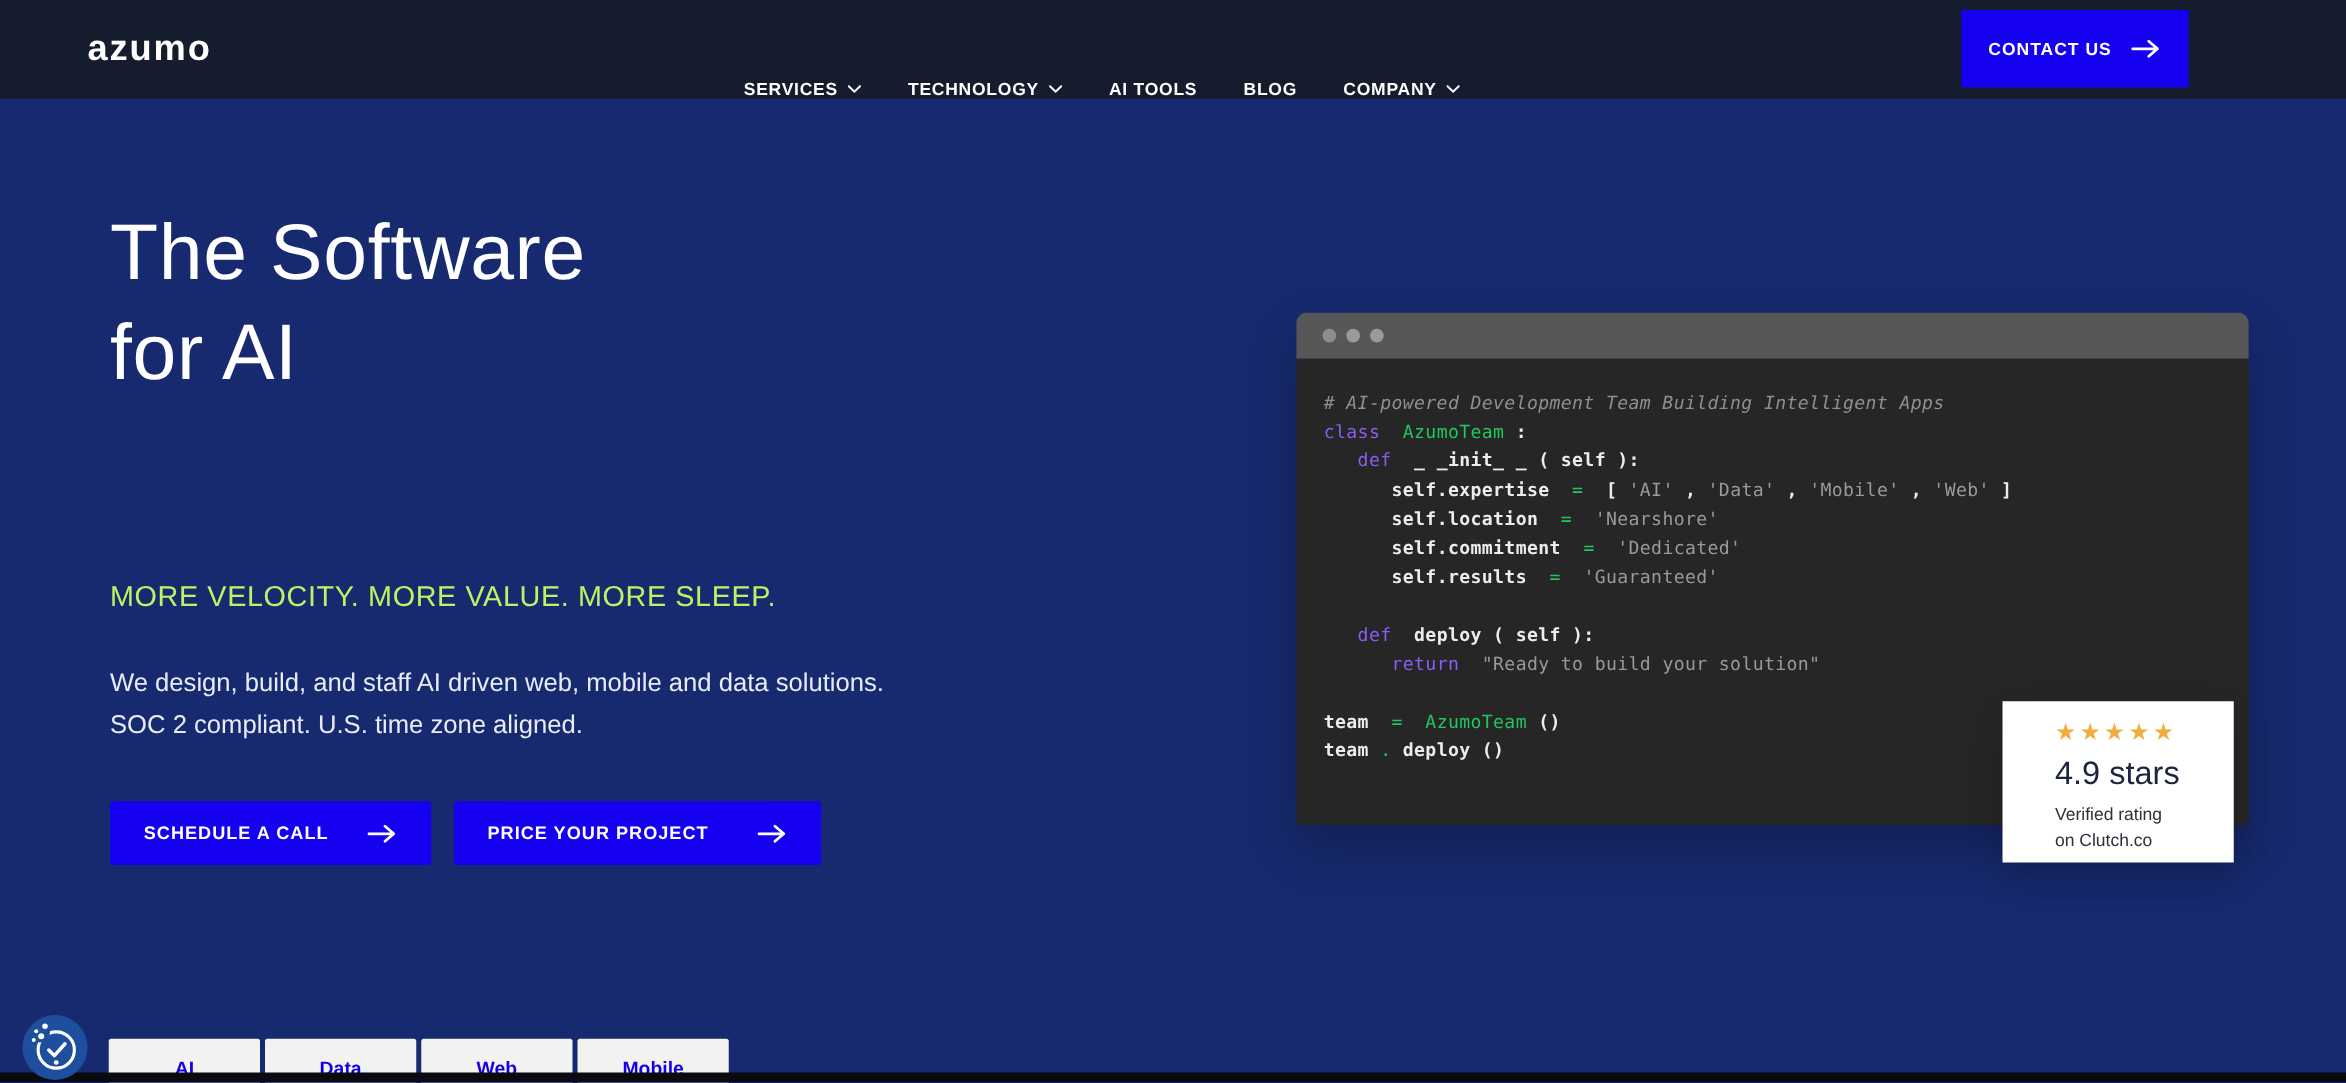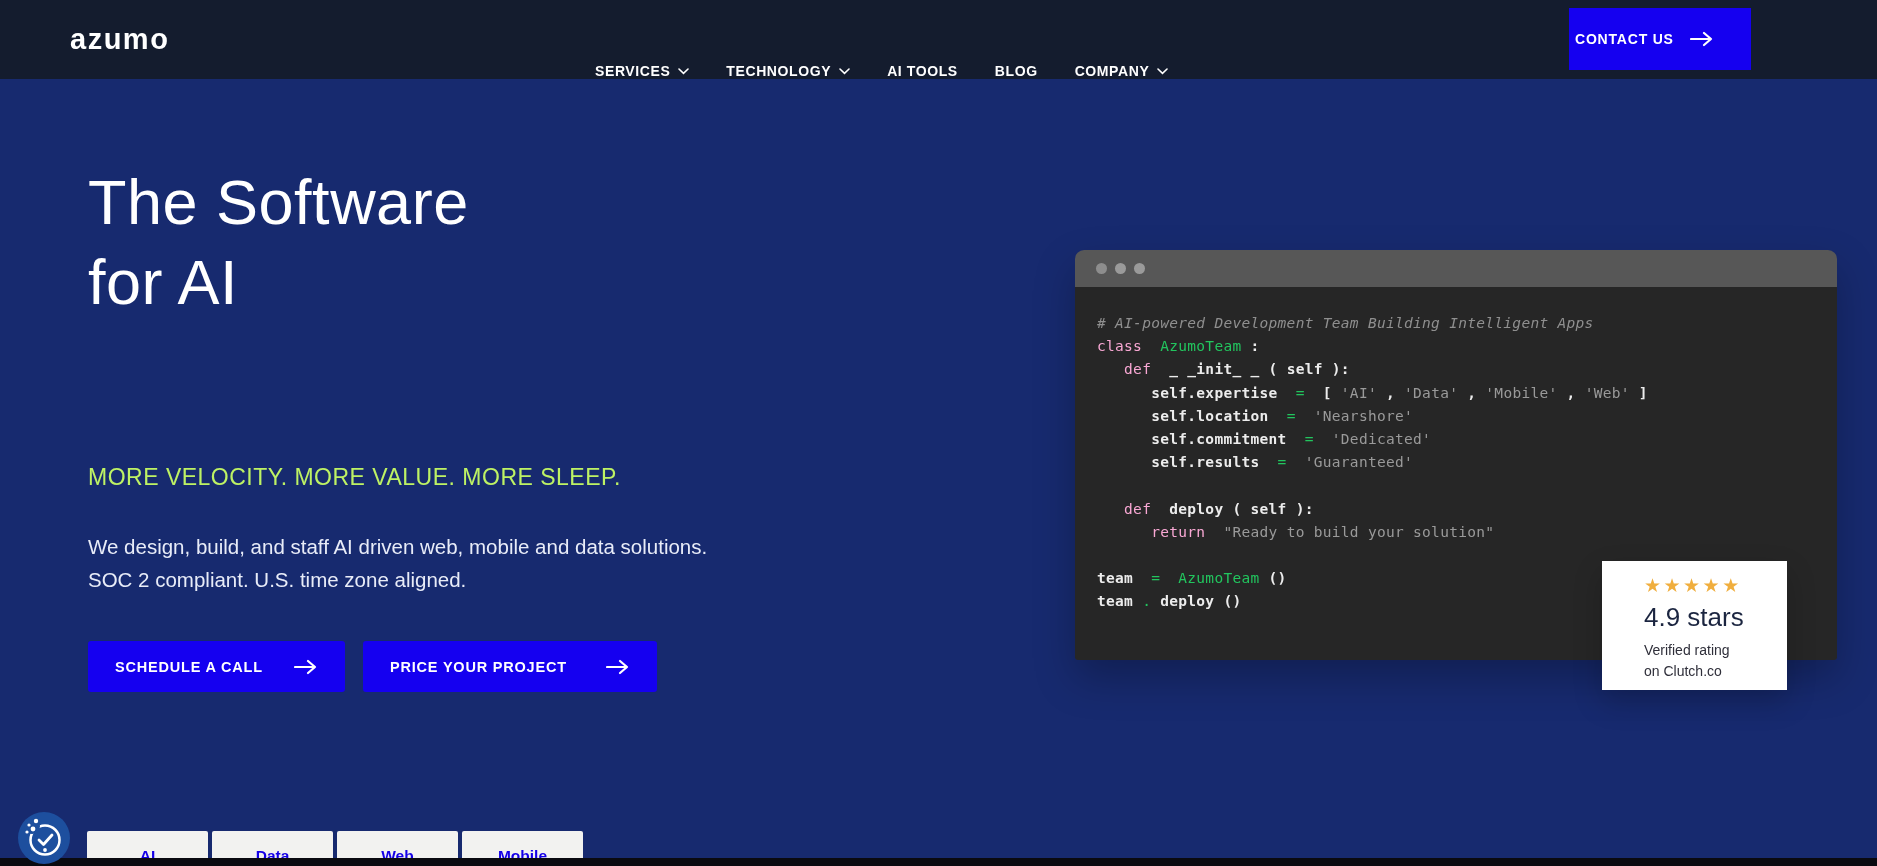--- a/index.html
+++ b/index.html
@@ -7,21 +7,21 @@
          background:#172a6f;font-family:"Liberation Sans",sans-serif;}
 
   
   .topnav{position:absolute;top:0;left:0;width:1877px;height:79px;background:#141c2e;}
   .logo{position:absolute;left:70px;top:0;height:79px;display:flex;align-items:center;
         color:#fff;font-size:29px;font-weight:bold;letter-spacing:1.5px;cursor:pointer;}
   .navmenu{position:absolute;left:595px;top:0;height:79px;display:flex;align-items:flex-end;gap:37px;}
   .nav-item{display:flex;align-items:center;gap:8px;color:#fff;font-size:14px;font-weight:600;
             letter-spacing:.6px;cursor:pointer;text-decoration:none;white-space:nowrap;}
   .contact-btn{position:absolute;left:1569px;top:8px;width:182px;height:62px;background:#1500f0;
-               border:none;display:flex;align-items:center;gap:16px;
+               border:none;display:flex;align-items:center;justify-content:center;gap:16px;
                color:#fff;font-size:14px;font-weight:bold;letter-spacing:.8px;cursor:pointer;
                font-family:"Liberation Sans",sans-serif;}
 
   
   .hero-title{position:absolute;left:88px;top:120px;color:#fff;font-weight:300;
               font-size:63px;line-height:80px;letter-spacing:.5px;}
   .tagline{position:absolute;left:88px;top:464px;color:#bef264;font-size:23px;letter-spacing:.5px;}
   .desc{position:absolute;left:88px;top:530px;color:#e8ecf8;font-size:20.5px;line-height:33px;}
 
   .btn-row{position:absolute;left:88px;top:641px;display:flex;gap:18px;}
@@ -32,29 +32,29 @@
   .cta.w1{width:257px}.cta.w2{width:294px}
 
   .chip-row{position:absolute;left:87px;top:831px;display:flex;gap:4px;}
   .chip{width:121px;height:50px;background:#f2f2f0;border-radius:2px;display:flex;
         align-items:center;justify-content:center;color:#1500e6;font-size:15.5px;
         font-weight:bold;cursor:pointer;}
 
   
   .code-window{position:absolute;left:1037px;top:250px;width:762px;height:410px;
                border-radius:9px 9px 3px 3px;overflow:hidden;
-               box-shadow:0 18px 40px rgba(0,0,0,.25);margin-left:38px;}
+               box-shadow:0 18px 40px rgba(0,0,0,.25);}
   .cw-header{height:37px;background:#575757;display:flex;align-items:center;padding-left:21px;gap:8px;}
   .dot{width:11px;height:11px;border-radius:50%;background:#9a9a9a;}
   .dot.d1{background:#8d8d8d}
   .cw-body{height:373px;background:#262626;padding:25px 0 0 22px;box-sizing:border-box;}
   .cw-body pre{margin:0;font-family:"DejaVu Sans Mono",monospace;font-size:14.5px;
                line-height:23.2px;letter-spacing:.3px;}
   .cm{color:#8f8f8f;font-style:italic}
-  .kw{color:#f9a8d4}
+  .kw{color:#8b5cf6}
   .wh{color:#22c55e}
   .bo{color:#ececec;font-weight:bold}
   .st{color:#9a9a9a}
 
   
   .rating-card{position:absolute;left:1602px;top:561px;width:185px;height:129px;background:#fff;
                box-sizing:border-box;padding:13px 0 0 42px;box-shadow:0 12px 28px rgba(0,0,0,.2);}
   .stars{color:#f0ae3e;font-size:19px;letter-spacing:2.5px;}
   .score{margin-top:5px;color:#1b2540;font-size:26px;}
   .ver{margin-top:7px;color:#2f2f3a;font-size:14px;line-height:21px;}

